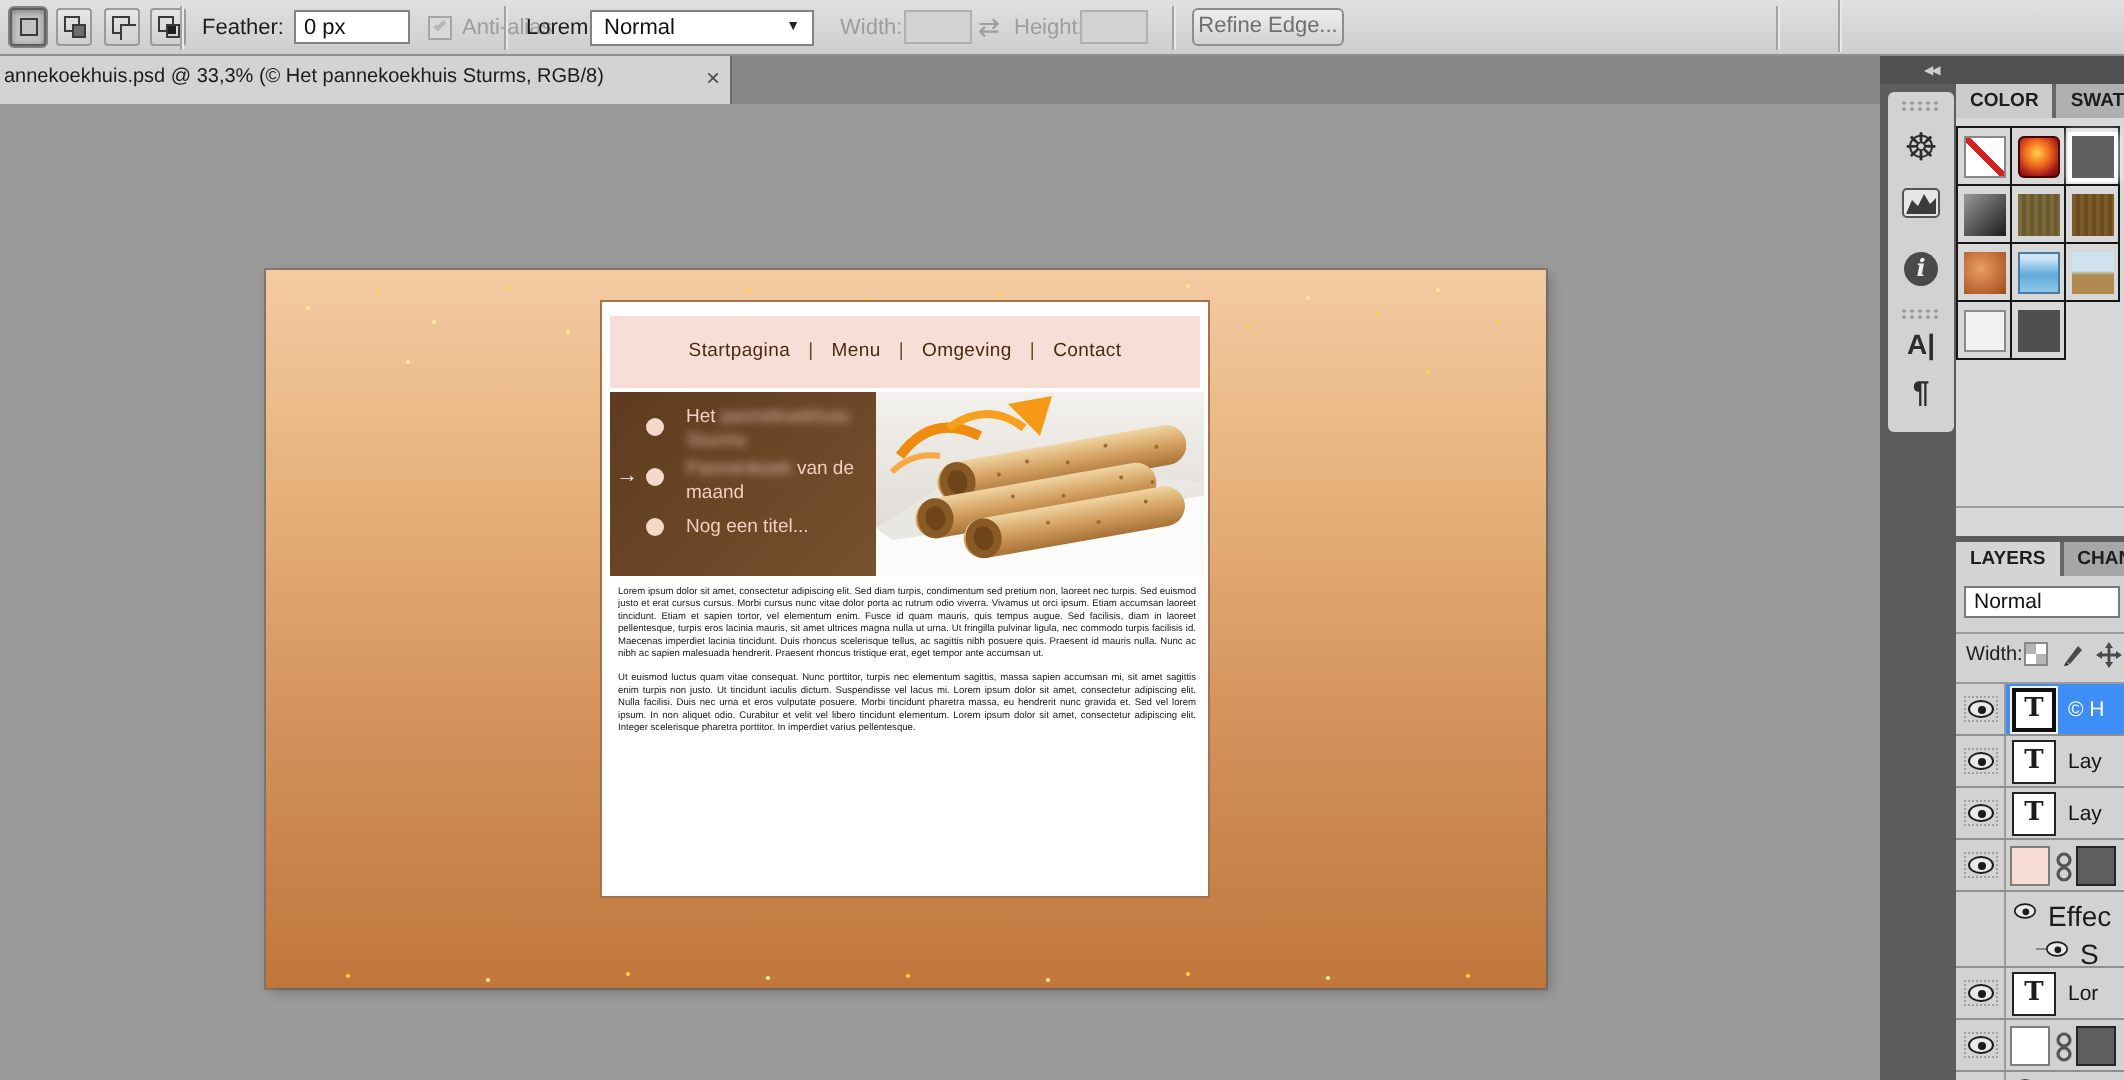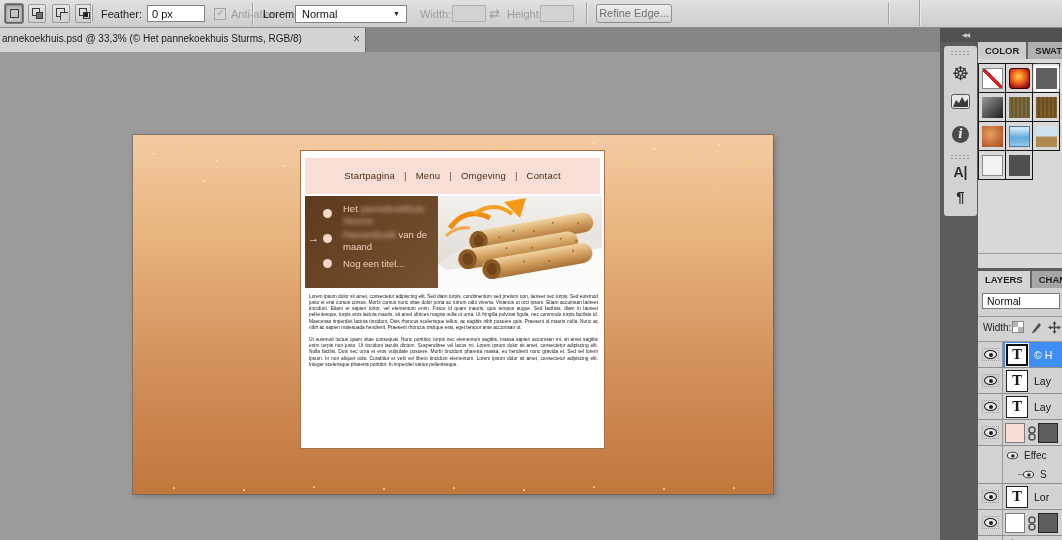--- a/index.html
+++ b/index.html
@@ -120,21 +120,21 @@
     background:#1c1c1c; border-radius:50%; }
   .eye.small { transform:scale(.85); }
   .tthumb { position:absolute; left:28px; top:2px; width:22px; height:22px; background:#fff;
     border:1px solid #222; text-align:center; font-family:"DejaVu Serif",serif; font-weight:bold;
     font-size:13px; line-height:20px; color:#1b1b1b; }
   .tthumb.selth { border:2px solid #0e0e0e; box-shadow:0 0 0 1px #f2f2f2; line-height:18px; }
   .lname { position:absolute; left:56px; top:7px; font-size:10.5px; color:#151515; white-space:nowrap; }
   .lname.selname { color:#fff; }
   .fillthumb { position:absolute; top:3px; width:20px; height:20px; border:1px solid #7e7e7e; }
   .maskthumb { position:absolute; top:3px; width:20px; height:20px; background:#5e5e5e; border:1px solid #262626; }
-  .sub-label { position:absolute; top:4px; font-size:10px; color:#1b1b1b; white-space:nowrap; }
+  .sub-label { position:absolute; top:4px; font-size:14px; color:#1b1b1b; white-space:nowrap; }
   .elbow { position:absolute; left:40px; top:9px; width:10px; border-top:1px solid #8a8a8a; }
 </style>
 </head>
 <body>
 
 <div id="app">
 
   <div class="options-bar">
     <div class="mode-group">
       <span class="mode-btn active">

